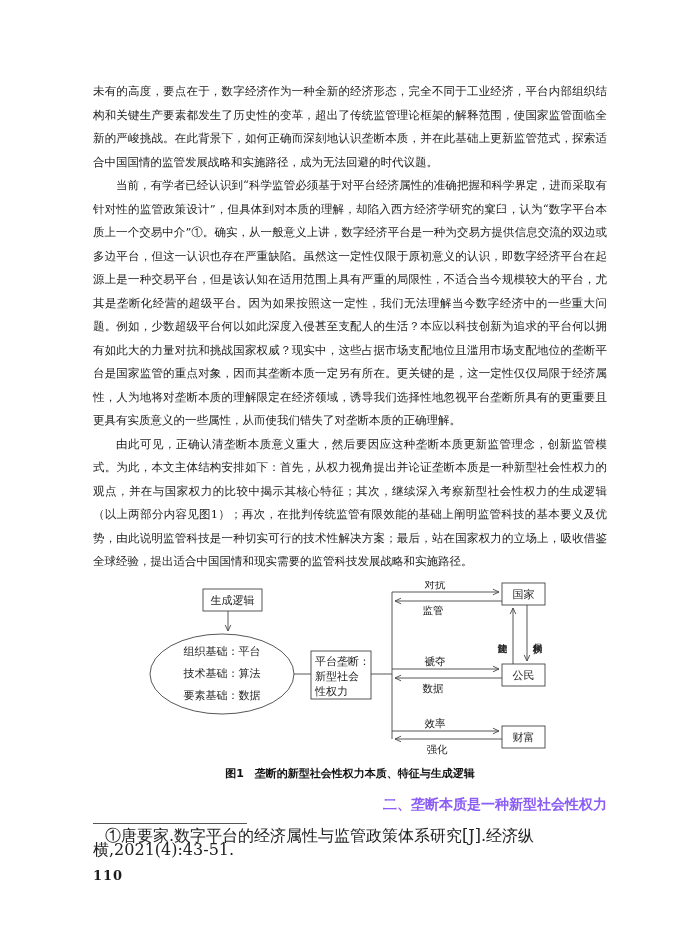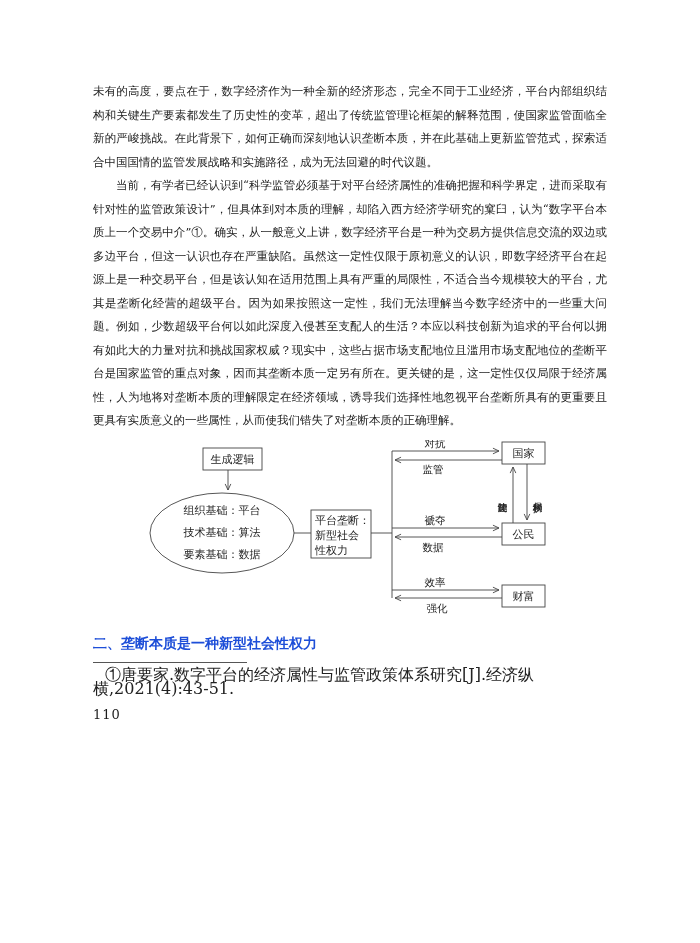--- a/index.html
+++ b/index.html
@@ -15,51 +15,53 @@
     text-align:justify;text-indent:2em;
     font-family:"DejaVu Serif","Liberation Serif",serif;color:#1c1c1c;
   }
   p.body.no-indent{text-indent:0;}
   .figure-area{margin-top:7px;width:514px;height:180px;}
   .figure-caption{
     margin-top:5px;text-align:center;font-weight:bold;font-size:11px;
     font-family:"DejaVu Sans","Liberation Sans",sans-serif;color:#111;
   }
   .section-heading{
-    margin:15px 0 9px 0;text-align:left;font-weight:bold;font-size:14px;
-    font-family:"DejaVu Sans","Liberation Sans",sans-serif;color:#1d4ed8;
+    margin:15px 0 9px 0;text-align:right;font-weight:bold;font-size:14px;
+    font-family:"DejaVu Sans","Liberation Sans",sans-serif;color:#8b5cf6;
   }
   .footnote-divider{
     margin-top:7px;width:154px;border-top:1px solid #555;height:0;
   }
   .footnote{
     margin:5px 0 0 0;font-size:16px;line-height:14px;text-indent:12px;
     color:#222;font-family:"DejaVu Serif","Liberation Serif",serif;
   }
   .page-number{
     margin-top:11px;font-size:13px;color:#1c1c1c;letter-spacing:1px;
     font-family:"DejaVu Serif","Liberation Serif",serif;
+    font-weight:bold;
   }
   svg text{
     font-family:"DejaVu Sans","Liberation Sans",sans-serif;
     fill:#222;
   }
   svg .node-label{font-size:11px;}
   svg .edge-label{font-size:10.5px;}
   svg .vert-label{font-size:9.5px;writing-mode:vertical-rl;text-orientation:upright;}
   svg line, svg rect, svg ellipse, svg path.lead{stroke:#444;stroke-width:0.9;fill:none;}
 </style>
 </head>
 <body>
 
 <div class="page">
   <div class="content">
 
     <p class="body no-indent">未有的高度，要点在于，数字经济作为一种全新的经济形态，完全不同于工业经济，平台内部组织结构和关键生产要素都发生了历史性的变革，超出了传统监管理论框架的解释范围，使国家监管面临全新的严峻挑战。在此背景下，如何正确而深刻地认识垄断本质，并在此基础上更新监管范式，探索适合中国国情的监管发展战略和实施路径，成为无法回避的时代议题。</p>
     <p class="body">当前，有学者已经认识到“科学监管必须基于对平台经济属性的准确把握和科学界定，进而采取有针对性的监管政策设计”，但具体到对本质的理解，却陷入西方经济学研究的窠臼，认为“数字平台本质上一个交易中介”①。确实，从一般意义上讲，数字经济平台是一种为交易方提供信息交流的双边或多边平台，但这一认识也存在严重缺陷。虽然这一定性仅限于原初意义的认识，即数字经济平台在起源上是一种交易平台，但是该认知在适用范围上具有严重的局限性，不适合当今规模较大的平台，尤其是垄断化经营的超级平台。因为如果按照这一定性，我们无法理解当今数字经济中的一些重大问题。例如，少数超级平台何以如此深度入侵甚至支配人的生活？本应以科技创新为追求的平台何以拥有如此大的力量对抗和挑战国家权威？现实中，这些占据市场支配地位且滥用市场支配地位的垄断平台是国家监管的重点对象，因而其垄断本质一定另有所在。更关键的是，这一定性仅仅局限于经济属性，人为地将对垄断本质的理解限定在经济领域，诱导我们选择性地忽视平台垄断所具有的更重要且更具有实质意义的一些属性，从而使我们错失了对垄断本质的正确理解。</p>
+    <p class="body">由此可见，正确认清垄断本质意义重大，然后要因应这种垄断本质更新监管理念，创新监管模式。为此，本文主体结构安排如下：首先，从权力视角提出并论证垄断本质是一种新型社会性权力的观点，并在与国家权力的比较中揭示其核心特征；其次，继续深入考察新型社会性权力的生成逻辑（以上两部分内容见图1）；再次，在批判传统监管有限效能的基础上阐明监管科技的基本要义及优势，由此说明监管科技是一种切实可行的技术性解决方案；最后，站在国家权力的立场上，吸收借鉴全球经验，提出适合中国国情和现实需要的监管科技发展战略和实施路径。</p>
 
     <div class="figure-area">
       <svg width="514" height="180" viewBox="0 0 514 180" xmlns="http://www.w3.org/2000/svg">
         <defs>
           <marker id="arr" viewBox="0 0 10 10" refX="8.5" refY="5" markerWidth="9" markerHeight="9" orient="auto-start-reverse">
             <path d="M1,1.5 L8.5,5 L1,8.5" fill="none" stroke="#444" stroke-width="1.1"></path>
           </marker>
         </defs>
 
         <rect x="110" y="8" width="59" height="22"></rect>
@@ -102,20 +104,21 @@
 
         <line x1="299" y1="150" x2="406" y2="150" marker-end="url(#arr)"></line>
         <text x="342" y="146" text-anchor="middle" class="edge-label">效率</text>
         <line x1="409" y1="158" x2="302" y2="158" marker-end="url(#arr)"></line>
         <text x="344" y="172" text-anchor="middle" class="edge-label">强化</text>
         <rect x="409" y="145" width="43" height="22"></rect>
         <text x="430.5" y="160" text-anchor="middle" class="node-label">财富</text>
       </svg>
     </div>
 
+    <div class="figure-caption">图1　垄断的新型社会性权力本质、特征与生成逻辑</div>
 
     <h2 class="section-heading">二、垄断本质是一种新型社会性权力</h2>
 
 
     <div class="footnote-divider"></div>
     <p class="footnote">①唐要家.数字平台的经济属性与监管政策体系研究[J].经济纵横,2021(4):43-51.</p>
 
     <div class="page-number">110</div>
   </div>
 </div>

